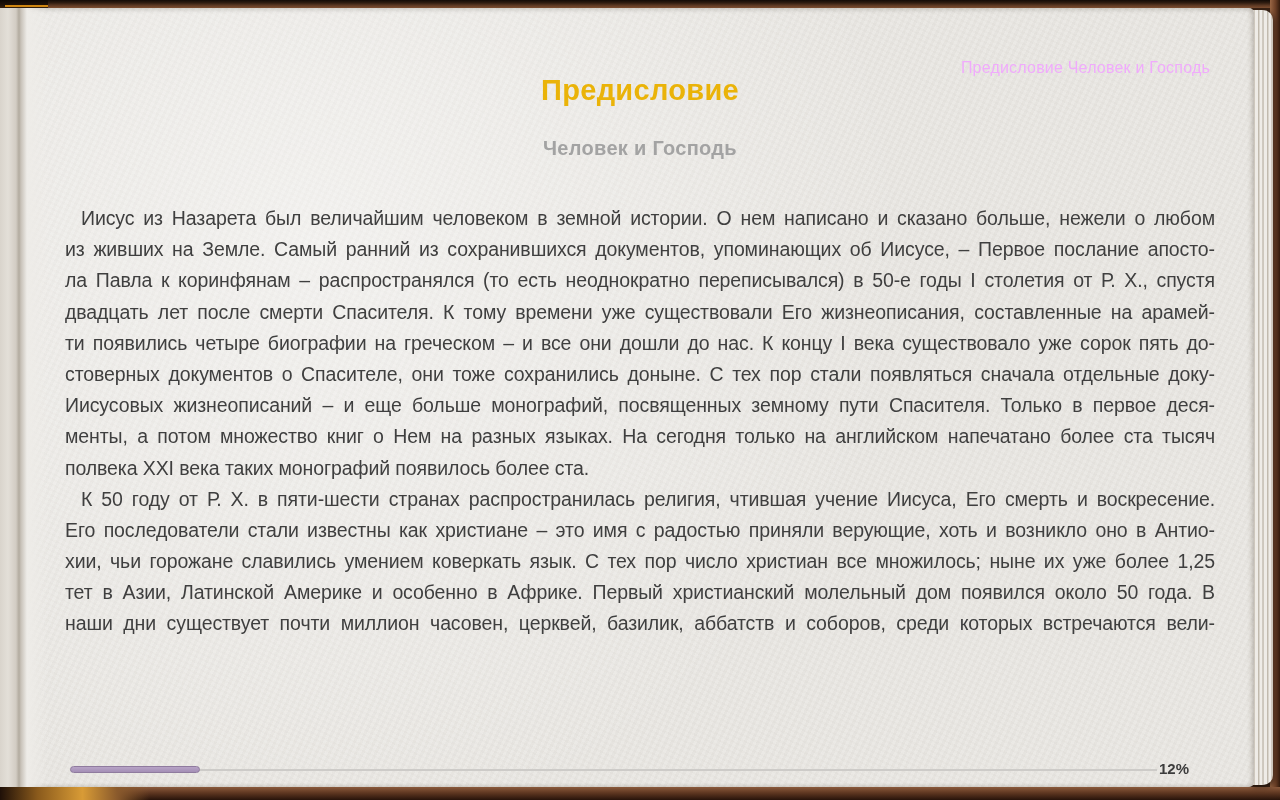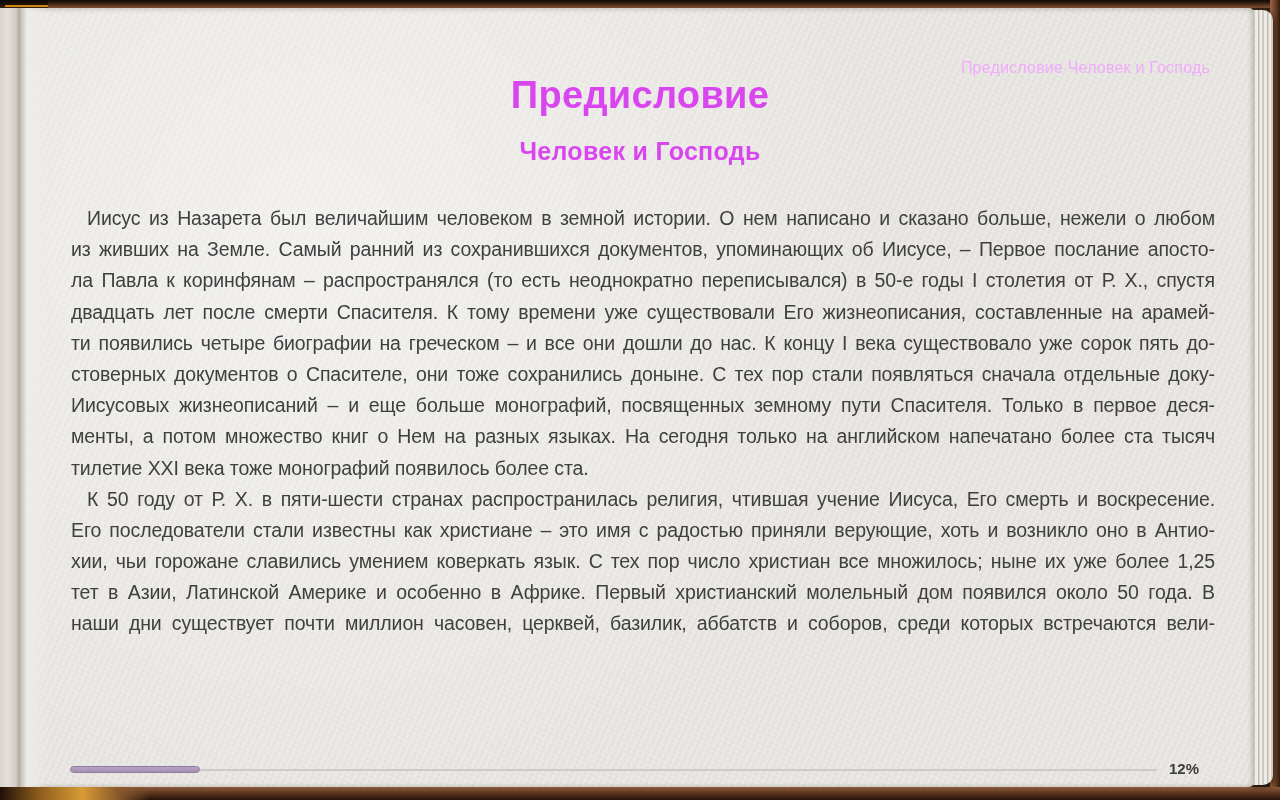--- a/index.html
+++ b/index.html
@@ -34,39 +34,39 @@
       repeating-linear-gradient(25deg,rgba(120,110,95,.02) 0 2px,rgba(255,255,255,.03) 2px 5px);
     border-radius:0 5px 5px 0;
     box-shadow:inset -3px 0 4px rgba(70,55,35,.18), inset 0 3px 4px rgba(0,0,0,.07), inset 0 -2px 3px rgba(0,0,0,.06);}
   .page-fold-left{position:absolute;top:8px;left:0;width:50px;bottom:13px;z-index:4;pointer-events:none;
     background:linear-gradient(90deg,#d9d4cc 0px,#e3dfd8 8px,#d2ccc3 16px,#b2ab9f 19px,#c8c2b9 21px,#eeece8 27px,rgba(233,231,227,0) 48px);}
 
   
   .running-title{position:absolute;top:12px;right:70px;z-index:5;
     font-size:16px;color:#f0abfc;letter-spacing:.2px;margin-top:47px;}
   .chapter-title{position:absolute;top:74px;left:65px;width:1150px;z-index:5;
-    text-align:center;font-size:38px;font-weight:700;color:#d946ef;letter-spacing:.3px;}
+    text-align:center;font-size:29px;font-weight:700;color:#eab308;letter-spacing:.3px;}
   .section-title{position:absolute;top:137px;left:65px;width:1150px;z-index:5;
-    text-align:center;font-size:25px;font-weight:700;color:#d946ef;letter-spacing:.3px;}
+    text-align:center;font-size:20px;font-weight:700;color:#a3a3a3;letter-spacing:.3px;}
 
   .body-text{position:absolute;top:203px;left:65px;width:1150px;z-index:5;
     font-size:19.5px;color:#3f3f3f;letter-spacing:-0.1px;}
   .line{height:31.2px;line-height:31.2px;white-space:nowrap;overflow:hidden;
-    text-align:justify;text-align-last:justify;margin-left:6px;}
+    text-align:justify;text-align-last:justify;}
   .line.first{text-indent:16px;}
   .line.no-justify{text-align-last:left;}
 
   
   .progress-track{position:absolute;top:769px;left:70px;width:1087px;height:2px;
     background:#cdcbc8;z-index:5;}
   .progress-fill{position:absolute;top:766px;left:70px;height:7px;z-index:6;
     background:linear-gradient(180deg,#b7a3c6,#a48fb5);
     border:1px solid #8f7b9e;border-radius:4px;box-sizing:border-box;}
   .progress-label{position:absolute;top:760px;left:1149px;width:50px;z-index:6;
-    text-align:right;font-size:15px;font-weight:700;color:#3c3c3c;}
+    text-align:center;font-size:15px;font-weight:700;color:#3c3c3c;}
 </style>
 </head>
 <body>
 
 <div id="screen">
 
   <div class="frame-top"></div>
   <div class="frame-top-left"></div>
   <div class="accent-orange-top" style="background: rgb(207, 134, 18);"></div>
   <div class="frame-right"></div>
@@ -86,21 +86,21 @@
   <div class="body-text">
       <div>
         <div class="line first">Иисус из Назарета был величайшим человеком в земной истории. О нем написано и сказано больше, нежели о любом</div>
         <div class="line">из живших на Земле. Самый ранний из сохранившихся документов, упоминающих об Иисусе, – Первое послание апосто-</div>
         <div class="line">ла Павла к коринфянам – распространялся (то есть неоднократно переписывался) в 50-е годы I столетия от Р. Х., спустя</div>
         <div class="line">двадцать лет после смерти Спасителя. К тому времени уже существовали Его жизнеописания, составленные на арамей-</div>
         <div class="line">ти появились четыре биографии на греческом – и все они дошли до нас. К концу I века существовало уже сорок пять до-</div>
         <div class="line">стоверных документов о Спасителе, они тоже сохранились доныне. С тех пор стали появляться сначала отдельные доку-</div>
         <div class="line">Иисусовых жизнеописаний – и еще больше монографий, посвященных земному пути Спасителя. Только в первое деся-</div>
         <div class="line">менты, а потом множество книг о Нем на разных языках. На сегодня только на английском напечатано более ста тысяч</div>
-        <div class="line no-justify">тилетие XXI века тоже монографий появилось более ста.</div>
+        <div class="line no-justify">полвека XXI века таких монографий появилось более ста.</div>
       </div>
       <div>
         <div class="line first">К 50 году от Р. Х. в пяти-шести странах распространилась религия, чтившая учение Иисуса, Его смерть и воскресение.</div>
         <div class="line">Его последователи стали известны как христиане – это имя с радостью приняли верующие, хоть и возникло оно в Антио-</div>
         <div class="line">хии, чьи горожане славились умением коверкать язык. С тех пор число христиан все множилось; ныне их уже более 1,25</div>
         <div class="line">тет в Азии, Латинской Америке и особенно в Африке. Первый христианский молельный дом появился около 50 года. В</div>
         <div class="line">наши дни существует почти миллион часовен, церквей, базилик, аббатств и соборов, среди которых встречаются вели-</div>
       </div>
     </div>
 

